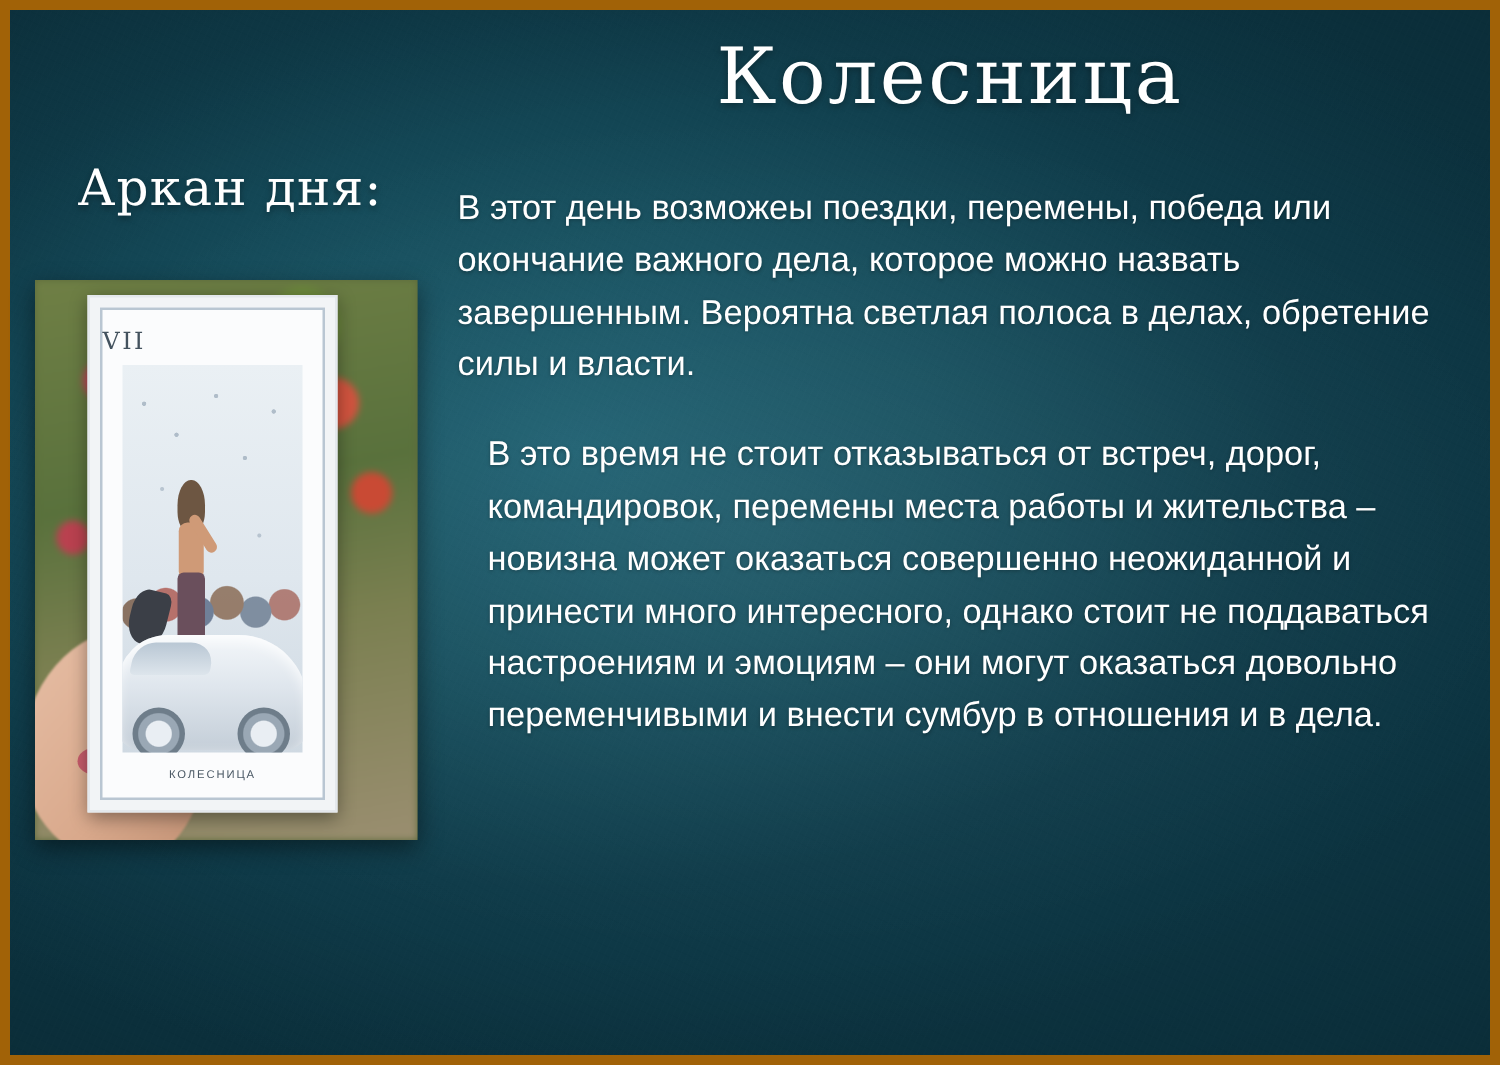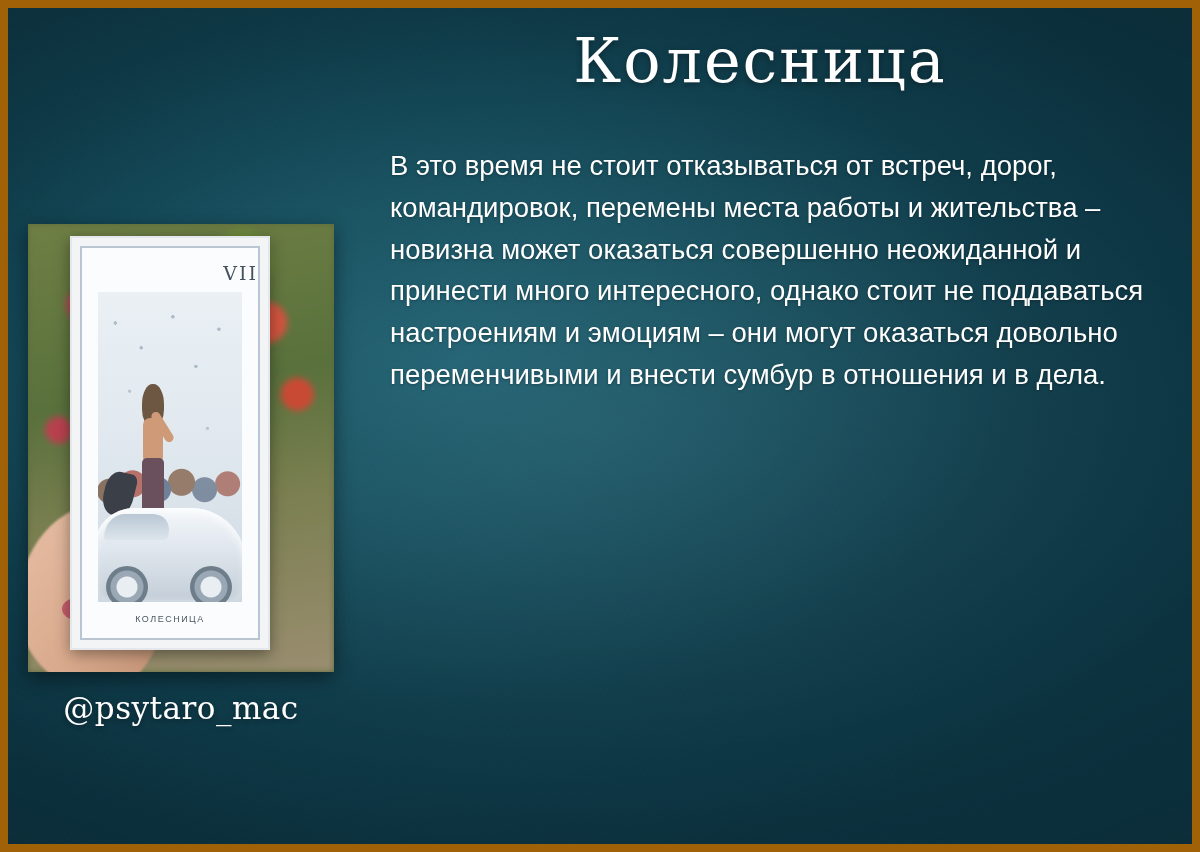--- a/index.html
+++ b/index.html
@@ -135,21 +135,21 @@
   .tarot .frame {
     position: absolute;
     left: 8px; top: 8px; right: 8px; bottom: 8px;
     border: 2px solid #b9c6d2;
     background: #fbfcfd;
   }
   .tarot .roman {
     position: absolute;
     top: 14px;
     left: 0; right: 0;
-    text-align: right;
+    text-align: left;
     color: #43525e;
     font-family: "DejaVu Serif", serif;
     font-size: 19px;
     letter-spacing: 2px;
   }
   .tarot .cardname {
     position: absolute;
     bottom: 14px;
     left: 0; right: 0;
     text-align: center;
@@ -278,20 +278,21 @@
 <body>
 
 <div id="canvas">
 
   <div class="card-bg">
     <div class="texture"></div>
   </div>
 
   <div class="title">Колесница</div>
 
+  <div class="arcana-label">Аркан дня:</div>
 
   <div class="photo">
     <div class="garden"></div>
     <div class="hand"></div>
     <div class="nail"></div>
 
     <div class="tarot">
       <div class="frame">
         <div class="roman">VII</div>
         <div class="scene">
@@ -308,19 +309,19 @@
             <div class="wind"></div>
           </div>
           <div class="wheel w1"></div>
           <div class="wheel w2"></div>
         </div>
         <div class="cardname">КОЛЕСНИЦА</div>
       </div>
     </div>
   </div>
 
-  <div class="handle">@psytaro_mac</div>
 
   <div class="body-text">
+    <p>В этот день возможеы поездки, перемены, победа или окончание важного дела, которое можно назвать завершенным. Вероятна светлая полоса в делах, обретение силы и власти.</p>
     <p>В это время не стоит отказываться от встреч, дорог, командировок, перемены места работы и жительства – новизна может оказаться совершенно неожиданной и принести много интересного,  однако стоит не поддаваться настроениям и эмоциям – они могут оказаться довольно переменчивыми и внести сумбур в отношения и в дела.</p>
   </div>
 
 </div>
 
 </body></html>

